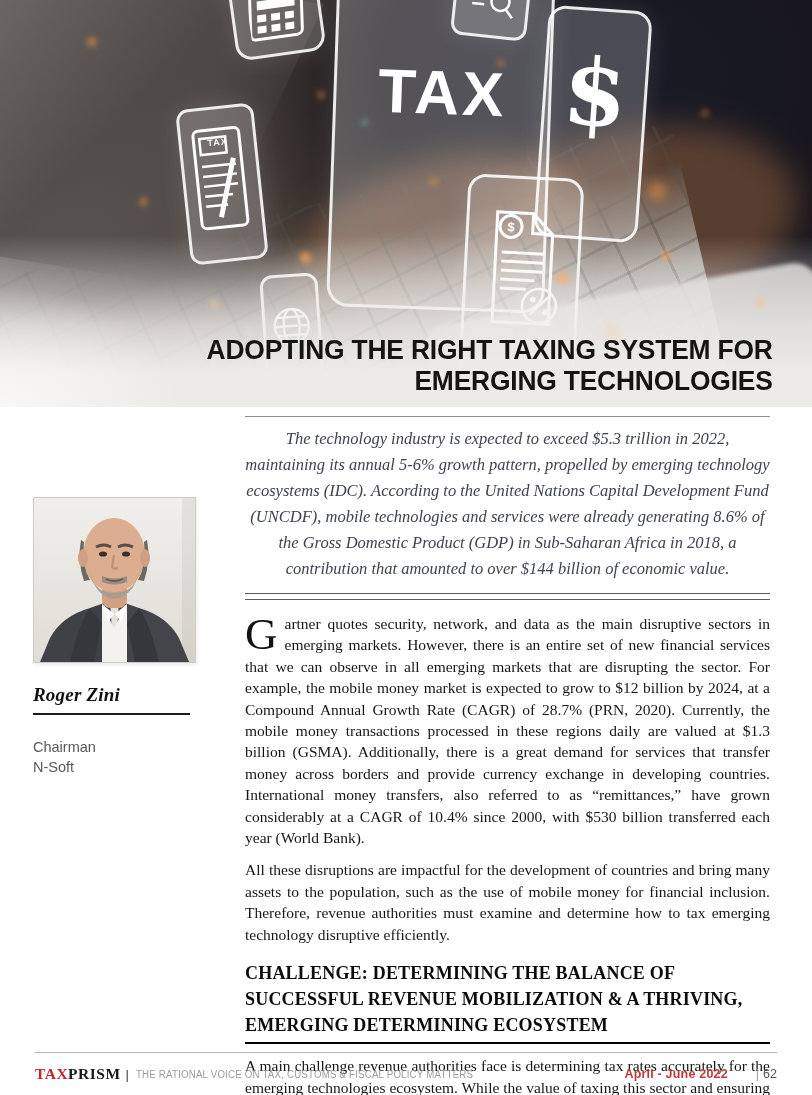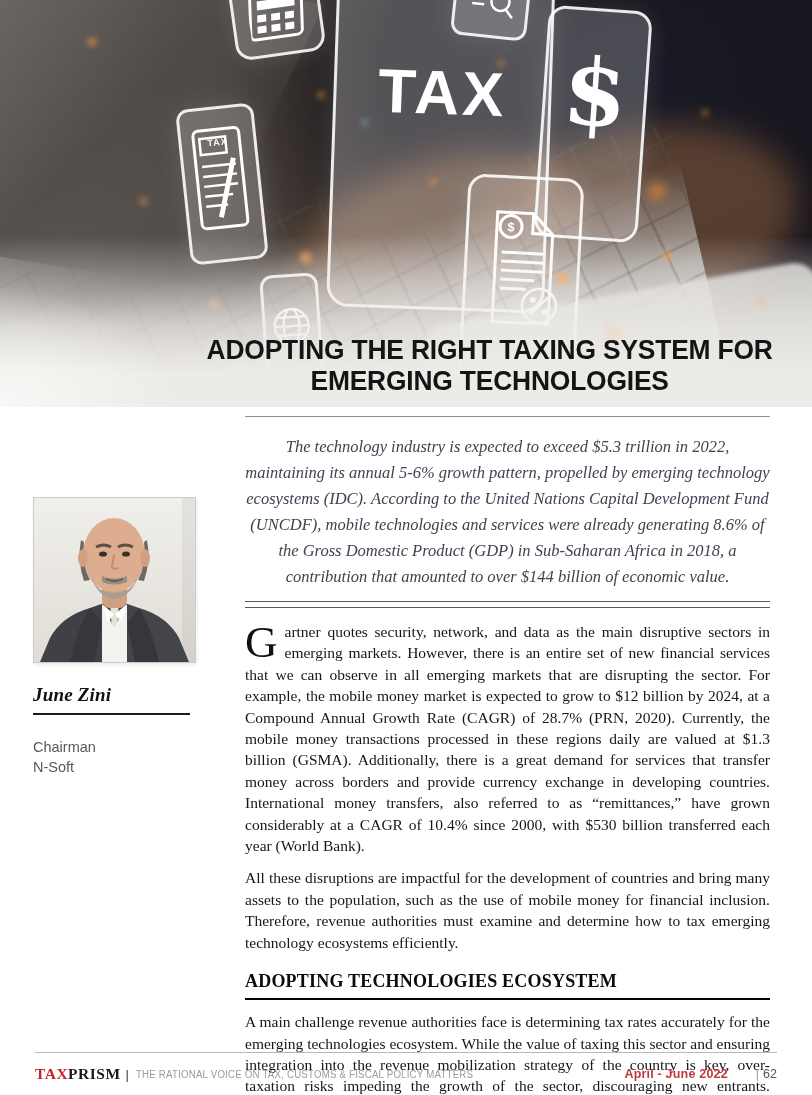--- a/index.html
+++ b/index.html
@@ -49,36 +49,36 @@
   .panel svg { position:absolute; }
 
   .bokeh { position:absolute; border-radius:50%; background:#ef9440; filter:blur(3px); }
   .bokeh.cyan { background:#8fd8da; }
 
   .hero-fade { position:absolute; inset:0;
     background:
       radial-gradient(300px 200px at 0% 100%, rgba(250,249,247,0.9) 0%, rgba(250,249,247,0) 60%),
       linear-gradient(to bottom, rgba(237,235,232,0) 58%, rgba(237,235,232,0.75) 80%, #edebe8 92%, #edebe8 100%); }
 
-  .hero-title { position:absolute; right:39px; top:334px; text-align:center; z-index:5; }
+  .hero-title { position:absolute; right:39px; top:334px; text-align:right; z-index:5; }
   .title-line { font-family:"Liberation Sans", sans-serif; font-weight:bold; font-size:27.5px; line-height:31px;
     color:#141414; letter-spacing:-0.2px; transform:scaleX(0.96); transform-origin:right center; white-space:nowrap; }
 
   
   .author-col { position:absolute; left:33px; top:497px; width:163px; }
   .portrait { width:163px; height:166px; border:1px solid #cfccc6; background:#eae7e1; box-shadow:1px 2px 4px rgba(0,0,0,0.08); }
   .author-name { margin-top:21px; font-size:19px; font-weight:bold; font-style:italic; color:#111111; letter-spacing:0.2px; }
   .author-rule { width:157px; border-top:2px solid #1c1c1c; margin-top:7px; }
   .author-role { margin-top:22px; font-family:"Liberation Sans", sans-serif; font-size:14.5px; color:#58595b; line-height:20px; }
   .author-company { font-family:"Liberation Sans", sans-serif; font-size:14.5px; color:#58595b; line-height:20px; }
 
   
   .body-col { position:absolute; left:245px; top:416px; width:525px; }
   .intro-rule-top { border-top:1px solid #8f8f8f; }
-  .intro-text { margin-top:17px; font-style:italic; font-size:16.5px; line-height:26px; color:#3e4350; text-align:center; }
+  .intro-text { margin-top:9px; font-style:italic; font-size:16.5px; line-height:26px; color:#3e4350; text-align:center; }
   .double-rule { margin-top:11px; }
   .double-rule .r1 { border-top:1px solid #5a5a5a; }
   .double-rule .r2 { border-top:1px solid #5a5a5a; margin-top:5px; }
   .para { margin-top:11px; font-size:15.5px; line-height:21.4px; text-align:justify; color:#161616; }
   .para.first { margin-top:13px; }
   .dropcap { float:left; font-size:45px; line-height:37px; padding:3px 7px 0 0; font-weight:normal; color:#111; }
   .section-heading { margin-top:15px; }
   .heading-line { font-size:18px; line-height:26px; font-weight:bold; color:#0c0c0c; letter-spacing:0.2px; }
   .heading-rule { border-top:2px solid #000000; margin-top:4px; }
 
@@ -261,40 +261,42 @@
         <ellipse cx="69" cy="56" rx="4" ry="2.6" fill="#38302a"></ellipse>
         <ellipse cx="92" cy="56" rx="4" ry="2.6" fill="#38302a"></ellipse>
 
         <path d="M80,57 L78,69 Q80,72 84,70" stroke="#c08e6e" stroke-width="2" fill="none"></path>
 
         <path d="M54,64 Q58,98 80,101 Q103,98 107,64 Q104,90 88,94 L80,95 L72,94 Q57,90 54,64 Z" fill="#a59d93" opacity="0.95"></path>
         <path d="M68,78 Q80,83 93,78 L93,84 Q80,89 68,84 Z" fill="#968e84"></path>
         <path d="M72,81 Q80,85 89,81" stroke="#6d5748" stroke-width="1.8" fill="none"></path>
       </svg>
     </div>
-    <div class="author-name">June Zini</div>
+    <div class="author-name">Roger Zini</div>
     <div class="author-rule"></div>
     <div class="author-role">Chairman</div>
     <div class="author-company">N-Soft</div>
   </div>
 
   <div class="body-col">
     <div class="intro-rule-top"></div>
     <div class="intro-text">The technology industry is expected to exceed $5.3 trillion in 2022, maintaining its annual 5-6% growth pattern, propelled by emerging technology ecosystems (IDC). According to the United Nations Capital Development Fund (UNCDF), mobile technologies and services were already generating 8.6% of the Gross Domestic Product (GDP) in Sub-Saharan Africa in 2018, a contribution that amounted to over $144 billion of economic value.</div>
     <div class="double-rule">
       <div class="r1"></div>
         <div class="r2"></div>
     </div>
 
     <p class="para first"><span class="dropcap">G</span><span>artner quotes security, network, and data as the main disruptive sectors in emerging markets. However, there is an entire set of new financial services that we can observe in all emerging markets that are disrupting the sector. For example, the mobile money market is expected to grow to $12 billion by 2024, at a Compound Annual Growth Rate (CAGR) of 28.7% (PRN, 2020). Currently, the mobile money transactions processed in these regions daily are valued at $1.3 billion (GSMA). Additionally, there is a great demand for services that transfer money across borders and provide currency exchange in developing countries. International money transfers, also referred to as “remittances,” have grown considerably at a CAGR of 10.4% since 2000, with $530 billion transferred each year (World Bank).</span></p>
 
-    <p class="para">All these disruptions are impactful for the development of countries and bring many assets to the population, such as the use of mobile money for financial inclusion. Therefore, revenue authorities must examine and determine how to tax emerging technology ecosystems efficiently.</p>
+    <p class="para">All these disruptions are impactful for the development of countries and bring many assets to the population, such as the use of mobile money for financial inclusion. Therefore, revenue authorities must examine and determine how to tax emerging technology disruptive efficiently.</p>
 
     <div class="section-heading">
-      <div class="heading-line">ADOPTING TECHNOLOGIES ECOSYSTEM</div>
+      <div class="heading-line">CHALLENGE: DETERMINING THE BALANCE OF</div>
+      <div class="heading-line">SUCCESSFUL REVENUE MOBILIZATION &amp; A THRIVING,</div>
+      <div class="heading-line">EMERGING DETERMINING ECOSYSTEM</div>
       <div class="heading-rule"></div>
     </div>
 
     <p class="para">A main challenge revenue authorities face is determining tax rates accurately for the emerging technologies ecosystem. While the value of taxing this sector and ensuring integration into the revenue mobilization strategy of the country is key, over-taxation risks impeding the growth of the sector, discouraging new entrants. Therefore, a country must determine the balance for successful revenue mobilization while ensuring the support to maintain the thriving</p>
   </div>
 
   <div class="footer-rule"></div>
   <div class="footer">
     <div class="footer-left">
       <span class="logo"><span class="logo-tax">TAX</span><span class="logo-prism">PRISM</span></span>

